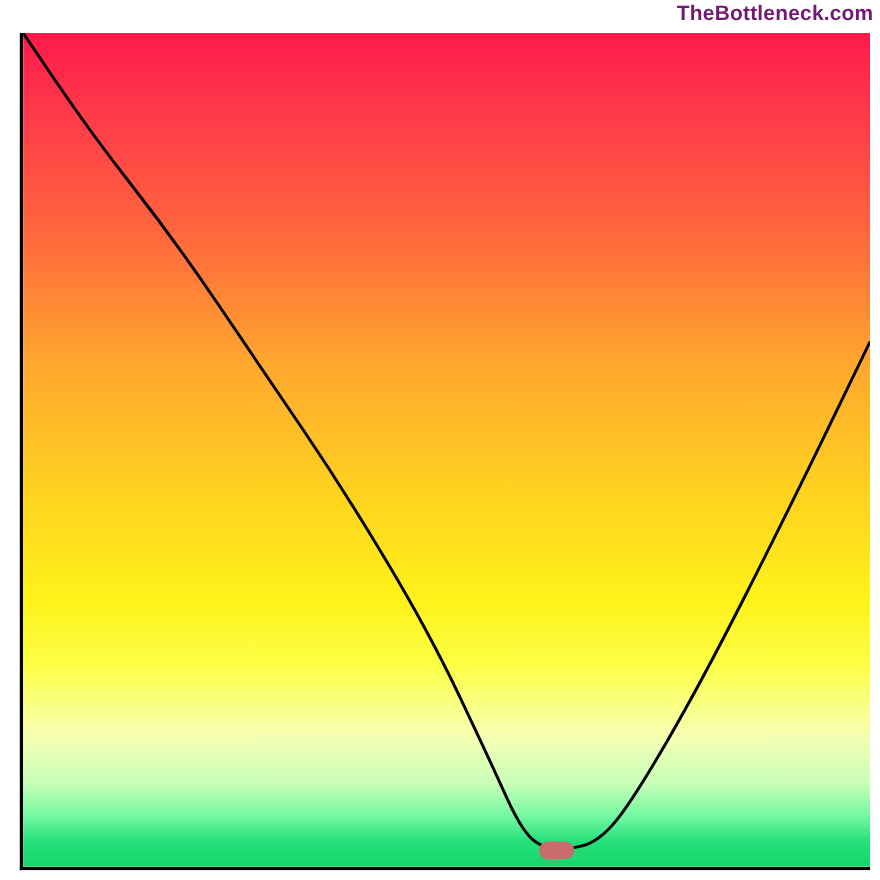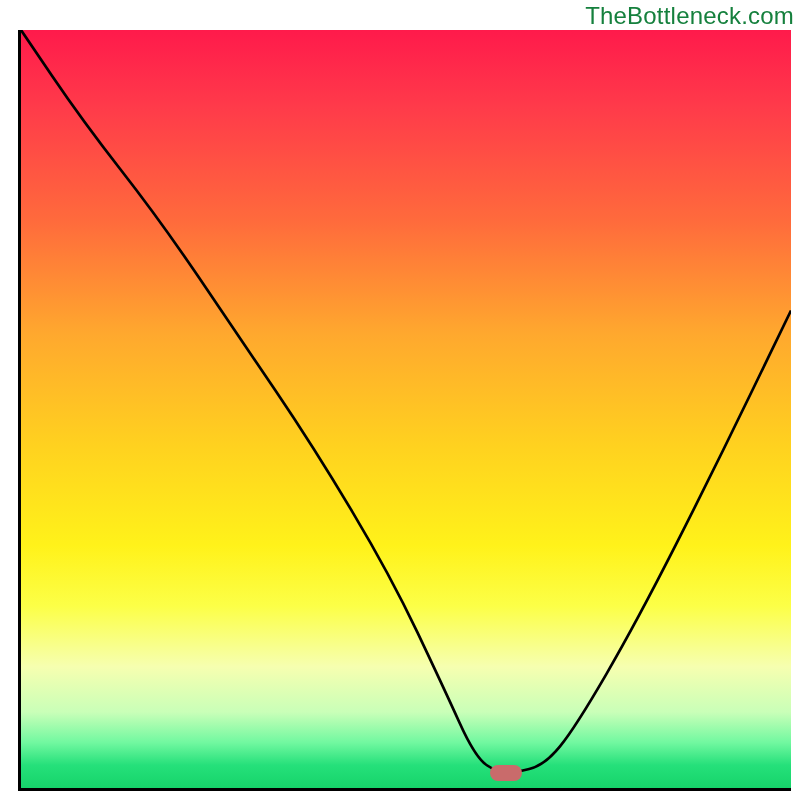--- a/index.html
+++ b/index.html
@@ -13,23 +13,23 @@
   }
   .frame {
     position: relative;
     width: 800px;
     height: 800px;
   }
   .watermark {
     position: absolute;
     top: 2px;
     right: 6px;
-    font-size: 24px;
-    font-weight: 400;
-    color: #15803d;
+    font-size: 19px;
+    font-weight: 700;
+    color: #701a75;
     letter-spacing: 0.2px;
   }
   .plot-area {
     position: absolute;
     left: 18px;
     top: 30px;
     width: 770px;
     height: 758px;
     border-left: 3px solid #000;
     border-bottom: 3px solid #000;

